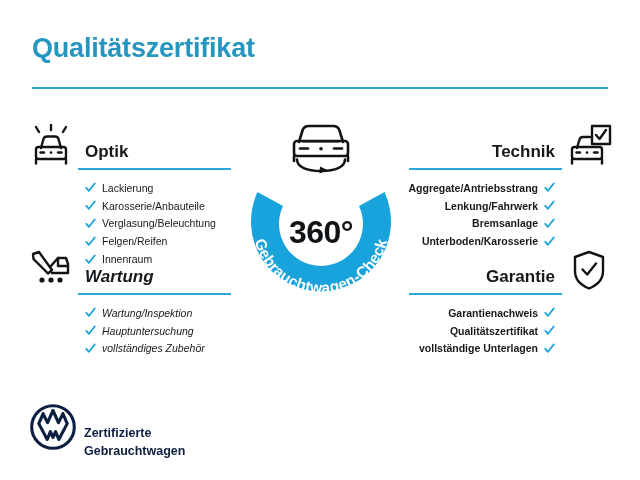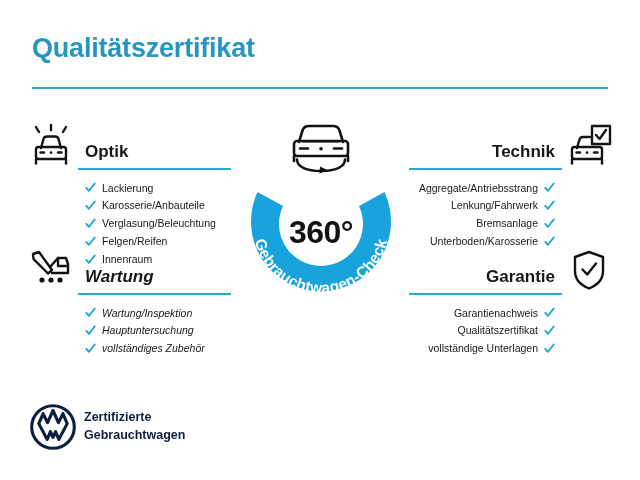--- a/index.html
+++ b/index.html
@@ -89,30 +89,30 @@
   .col-right .sec-icon { right: 0px; }
 
   
   .check-list {
     list-style: none;
     margin: 0;
     padding: 9px 0 0 0;
   }
   .check-list li {
     display: flex;
-    align-items: center;
+    align-items: flex-end;
     font-size: 10.5px;
     color: #15191c;
     line-height: 1;
     padding: 3.4px 0;
     white-space: nowrap;
   }
   .col-left .check-list { padding-left: 57px; }
   .col-left .check-list li { justify-content: flex-start; }
-  .col-right .check-list { padding-right: 57px; }
+  .col-right .check-list { padding-right: 57px; font-weight: bold; }
   .col-right .check-list li { justify-content: flex-end; }
 
   .tick {
     width: 11px;
     height: 11px;
     flex: 0 0 auto;
     color: #19a3dc;
     display: inline-block;
   }
   .col-left .tick  { margin-right: 6px; }
@@ -145,21 +145,21 @@
   .footer-logo {
     position: absolute;
     left: 30px;
     top: 404px;
     width: 46px;
     height: 46px;
   }
   .footer-text {
     position: absolute;
     left: 84px;
-    top: 408px;
+    top: 424px;
     font-size: 12.5px;
     font-weight: bold;
     color: #0d1f40;
     line-height: 1.45;
   }
   .footer-text div { white-space: nowrap; }
 </style>
 </head>
 <body>
 

